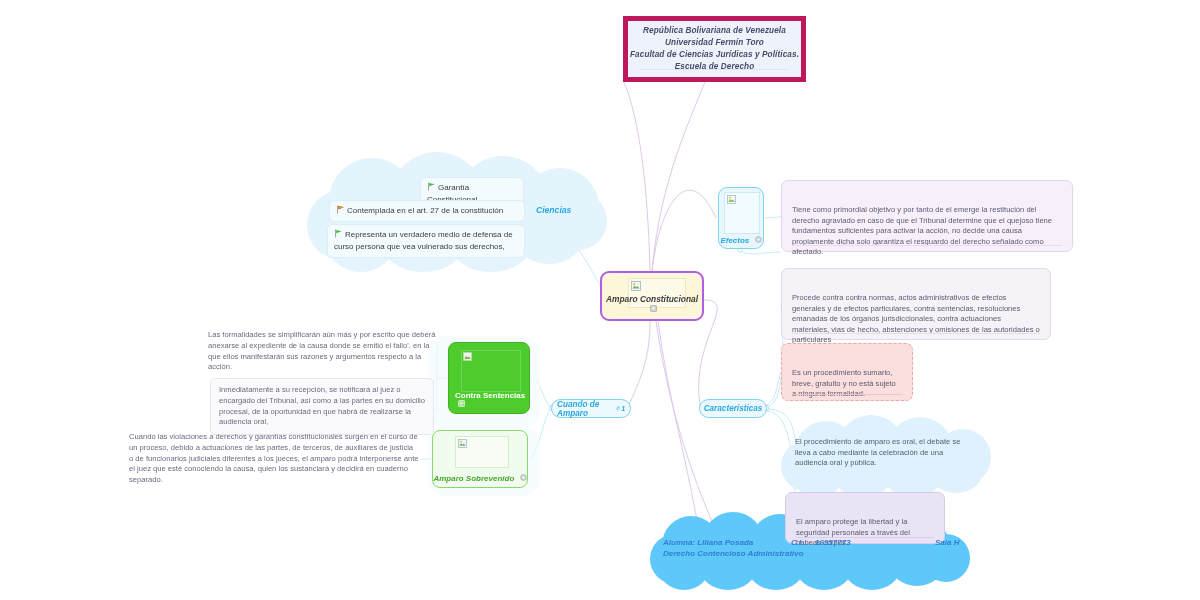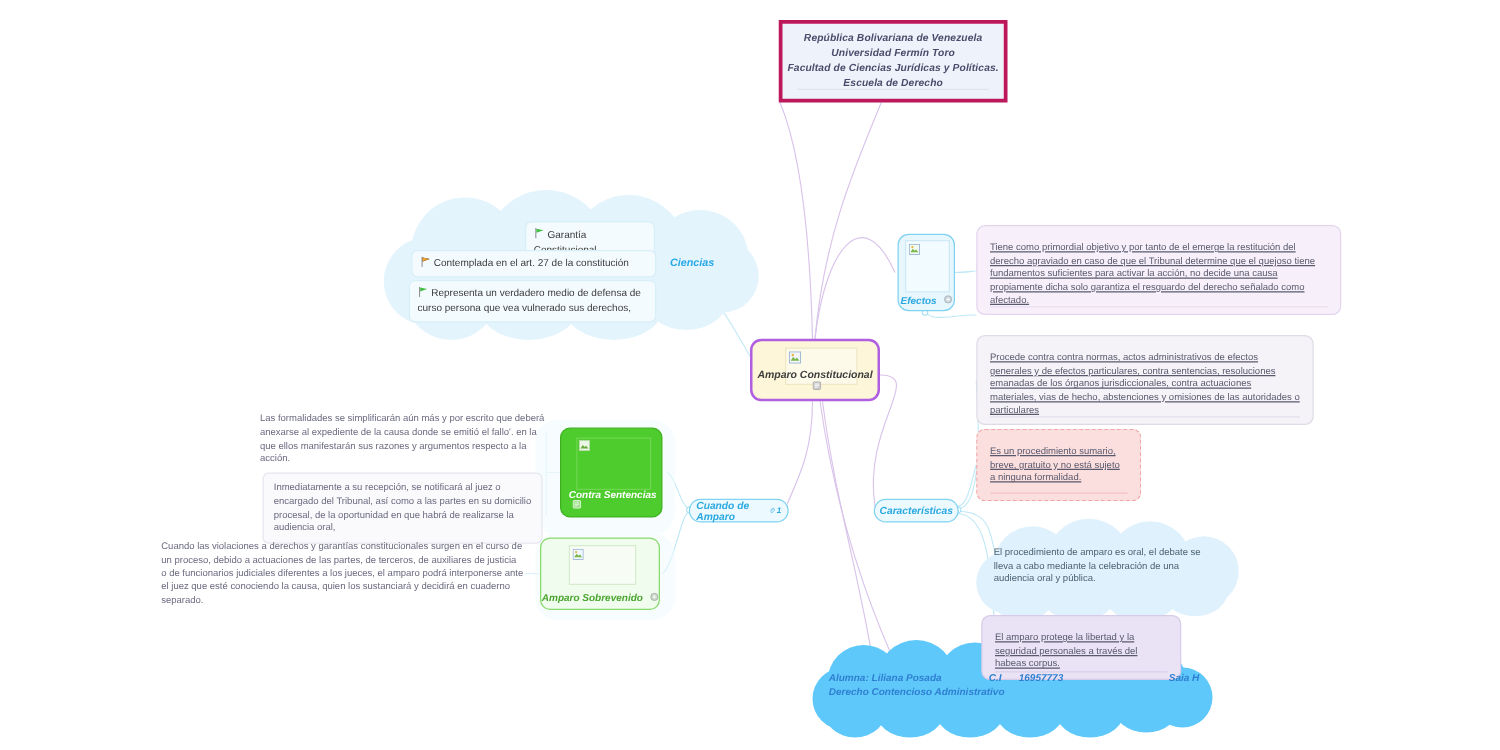--- a/index.html
+++ b/index.html
@@ -10,21 +10,21 @@
     overflow:hidden;
     position:relative;
   }
   #canvas{position:absolute;left:0;top:0;width:1200px;height:600px;}
   #links{position:absolute;left:0;top:0;width:1200px;height:600px;pointer-events:none;}
   .node{position:absolute;box-sizing:border-box;}
 
   
   .header-box{
     left:623px;top:16px;width:183px;height:66px;
-    background:#eef3fb;border:3px solid #be185d;
+    background:#eef3fb;border:5px solid #be185d;
     display:flex;align-items:center;justify-content:center;
     flex-direction:column;
   }
   .header-box .line{
     font-style:italic;font-weight:bold;font-size:8.2px;color:#4a4a6a;
     line-height:12px;text-align:center;letter-spacing:.1px;
   }
   .header-box .rule{
     position:absolute;left:12px;right:12px;bottom:7px;height:1px;background:#dfe4ef;
   }
@@ -66,21 +66,21 @@
   .ci{
     position:absolute;background:#f4fbfe;border:1px solid #d8eef8;border-radius:5px;
     font-size:8px;color:#3c3c3c;line-height:12px;padding:4px 7px 4px 6px;
     box-sizing:border-box;
   }
   .flag{display:inline-block;width:9px;height:9px;vertical-align:-1px;margin-right:2px;}
 
   
   .tbox{
     position:absolute;box-sizing:border-box;font-size:7.6px;line-height:10.6px;
-    color:#5a5a6e;padding:12px 10px 10px 10px;border-radius:7px;text-decoration:underline;
+    color:#5a5a6e;padding:24px 10px 10px 10px;border-radius:7px;
   }
   .tbox .rule{position:absolute;left:10px;right:10px;bottom:5px;height:1px;}
 
   .tb-efectos{
     left:781px;top:180px;width:292px;height:72px;
     background:#f7f0fa;border:1px solid #e4d5ee;
   }
   .tb-efectos .rule{background:#e9dcf1;}
 
   .tb-proc{
@@ -114,21 +114,21 @@
   .g-solid{
     left:448px;top:342px;width:82px;height:72px;
     background:#4ecb2d;border:1px solid #3fb222;border-radius:8px;
   }
   .g-solid .imgph{
     position:absolute;left:12px;top:7px;width:58px;height:40px;
     border:1px solid #6ed64f;
   }
   .g-solid .lbl{
     position:absolute;left:6px;bottom:4px;
-    font-style:italic;font-weight:bold;font-size:8px;color:#ffffff;
+    font-weight:bold;font-size:8px;color:#ffffff;
   }
   .g-light{
     left:432px;top:430px;width:96px;height:58px;
     background:#f0fced;border:1px solid #86d96a;border-radius:8px;
   }
   .g-light .imgph{
     position:absolute;left:22px;top:5px;width:52px;height:30px;
     border:1px solid #d6eccd;background:#f7fdf5;
   }
   .g-light .lbl{

